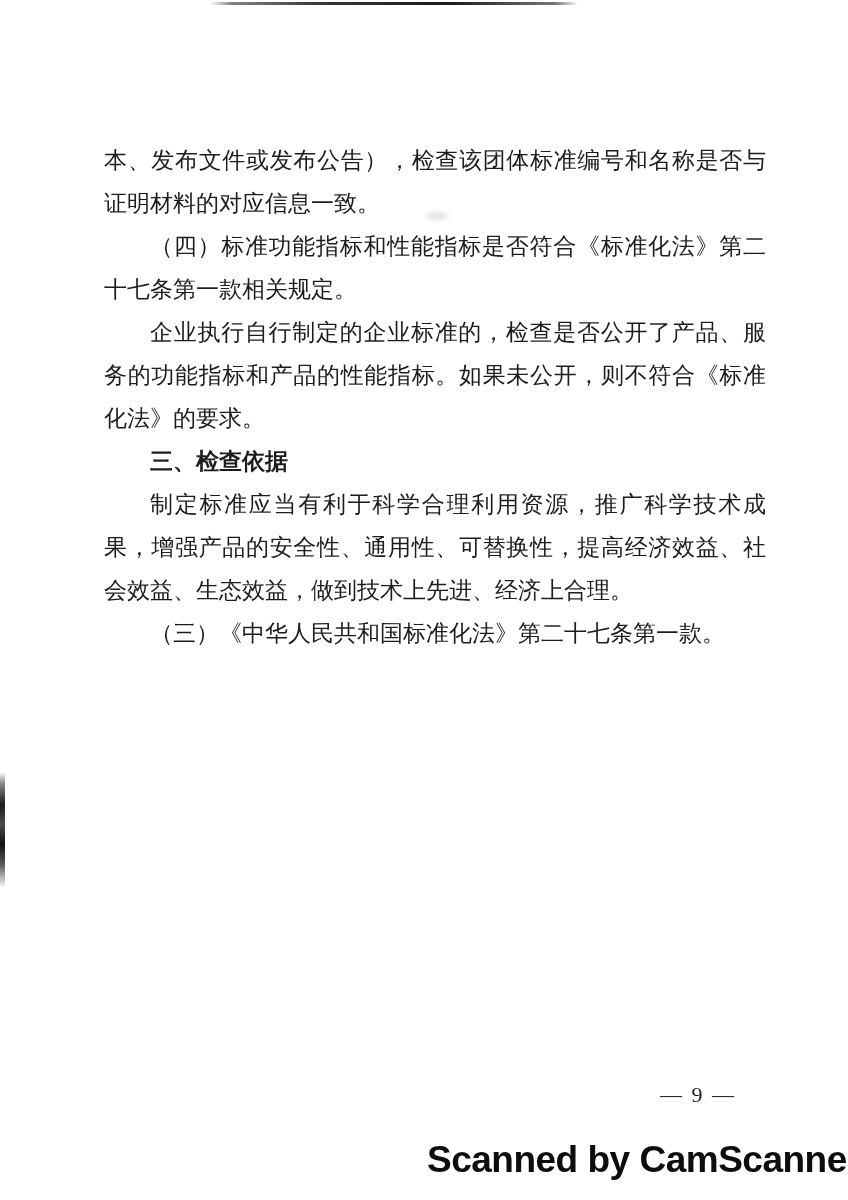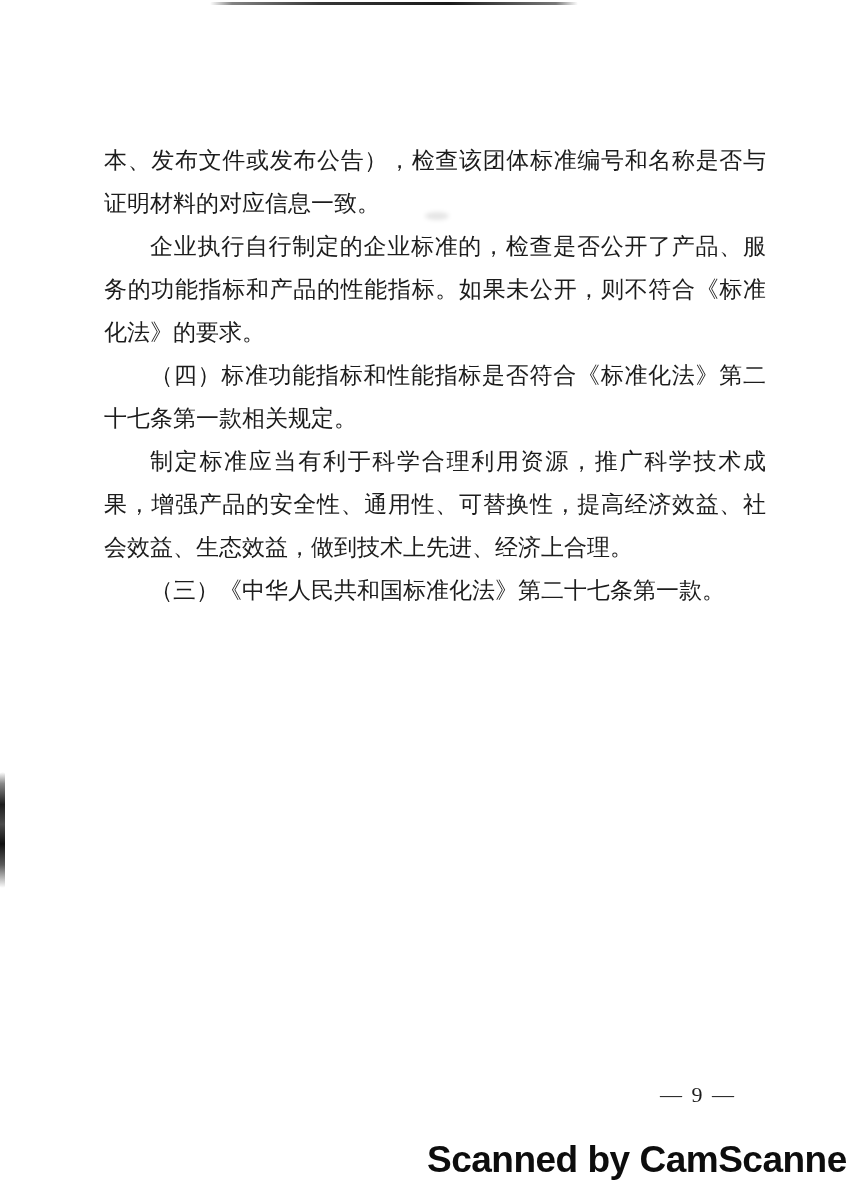--- a/index.html
+++ b/index.html
@@ -113,22 +113,23 @@
 <body>
 
 <div class="page">
 
   <div class="artifact-top-line"></div>
   <div class="artifact-left-streak"></div>
   <div class="artifact-smudge"></div>
 
   <div class="content">
     <p>本、发布文件或发布公告），检查该团体标准编号和名称是否与证明材料的对应信息一致。</p>
+    <p class="ti">（四）标准功能指标和性能指标是否符合《标准化法》第二十七条第一款相关规定。</p>
     <p class="ti">企业执行自行制定的企业标准的，检查是否公开了产品、服务的功能指标和产品的性能指标。如果未公开，则不符合《标准化法》的要求。</p>
-    <p class="ti">（四）标准功能指标和性能指标是否符合《标准化法》第二十七条第一款相关规定。</p>
+    <p class="ti heading">三、检查依据</p>
     <p class="ti">制定标准应当有利于科学合理利用资源，推广科学技术成果，增强产品的安全性、通用性、可替换性，提高经济效益、社会效益、生态效益，做到技术上先进、经济上合理。</p>
     <p class="ti">（三）《中华人民共和国标准化法》第二十七条第一款。</p>
   </div>
 
   <div class="page-number">— 9 —</div>
 
   <div class="watermark">Scanned by CamScanner</div>
 
 </div>
 

